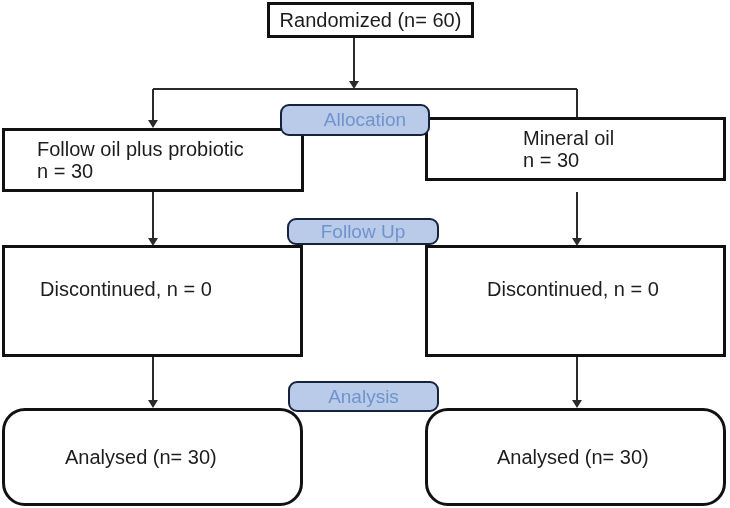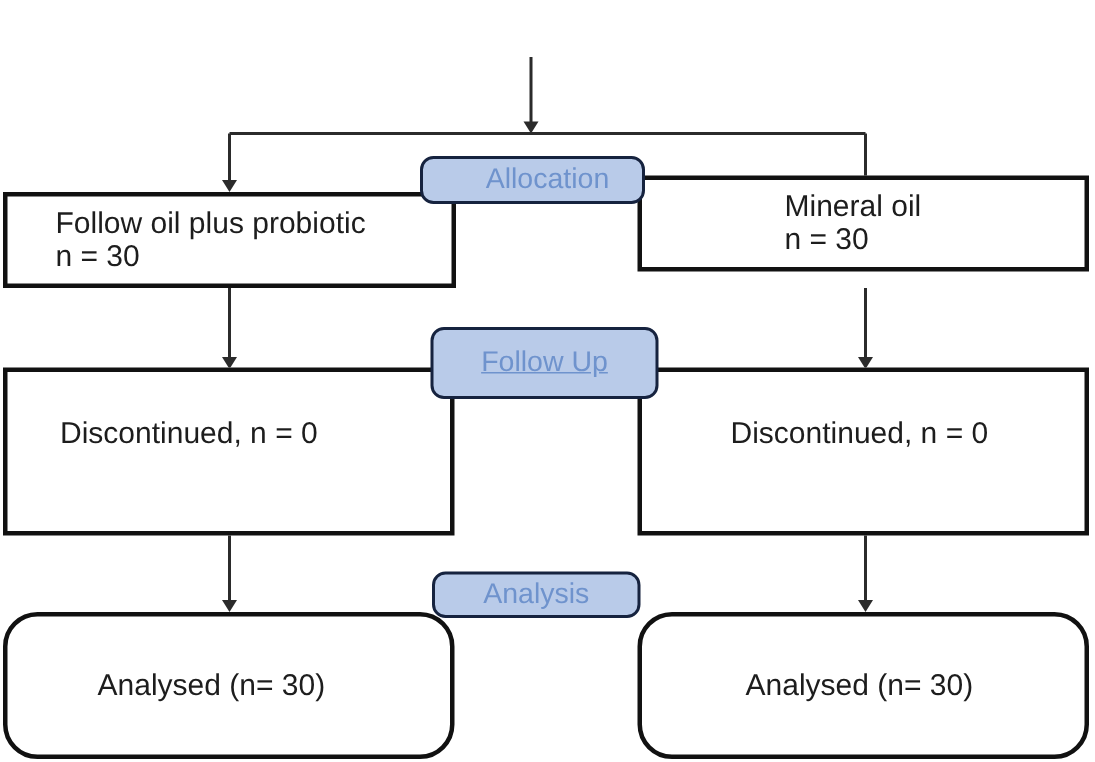--- a/index.html
+++ b/index.html
@@ -50,20 +50,23 @@
     border-left:5px solid transparent;
     border-right:5px solid transparent;
     border-top:8px solid var(--line);
   }
 </style>
 </head>
 <body>
 
 <div class="canvas">
 
+  <div class="box center-flex" style="left:267px;top:2px;width:207px;height:36px;">
+    <span>Randomized (n= 60)</span>
+  </div>
 
   <div class="vline" style="left:353px;top:38px;height:44px;"></div>
   <div class="arrowhead" style="left:349px;top:81px;"></div>
   <div class="hline" style="left:153px;top:88px;width:424px;"></div>
 
   <div class="vline" style="left:152px;top:89px;height:32px;"></div>
   <div class="arrowhead" style="left:148px;top:120px;"></div>
   <div class="vline" style="left:576px;top:89px;height:32px;"></div>
   <div class="arrowhead" style="left:572px;top:120px;"></div>
 
@@ -78,37 +81,37 @@
   <div class="box" style="left:425px;top:117px;width:301px;height:64px;padding:7px 4px 0 95px;">
     <div>Mineral oil</div>
     <div>n = 30</div>
   </div>
 
   <div class="vline" style="left:152px;top:192px;height:47px;"></div>
   <div class="arrowhead" style="left:148px;top:238px;"></div>
   <div class="vline" style="left:576px;top:192px;height:47px;"></div>
   <div class="arrowhead" style="left:572px;top:238px;"></div>
 
-  <div class="pill" style="left:287px;top:218px;width:152px;height:48px;text-decoration:underline;">
+  <div class="pill" style="left:287px;top:218px;width:152px;height:27px;">
     <span>Follow Up</span>
   </div>
 
   <div class="box" style="left:2px;top:245px;width:301px;height:112px;padding:30px 4px 0 35px;">
     <div>Discontinued, n = 0</div>
   </div>
   <div class="box" style="left:425px;top:245px;width:301px;height:112px;padding:30px 4px 0 59px;">
     <div>Discontinued, n = 0</div>
   </div>
 
   <div class="vline" style="left:152px;top:357px;height:44px;"></div>
   <div class="arrowhead" style="left:148px;top:400px;"></div>
   <div class="vline" style="left:576px;top:357px;height:44px;"></div>
   <div class="arrowhead" style="left:572px;top:400px;"></div>
 
-  <div class="pill" style="left:288px;top:381px;width:139px;height:31px;">
+  <div class="pill" style="left:288px;top:381px;width:151px;height:31px;">
     <span>Analysis</span>
   </div>
 
   <div class="box vcenter-flex" style="left:2px;top:408px;width:301px;height:98px;padding-left:60px;">
     <div>Analysed (n= 30)</div>
   </div>
   <div class="box vcenter-flex" style="left:425px;top:408px;width:301px;height:98px;padding-left:69px;">
     <div>Analysed (n= 30)</div>
   </div>
 

